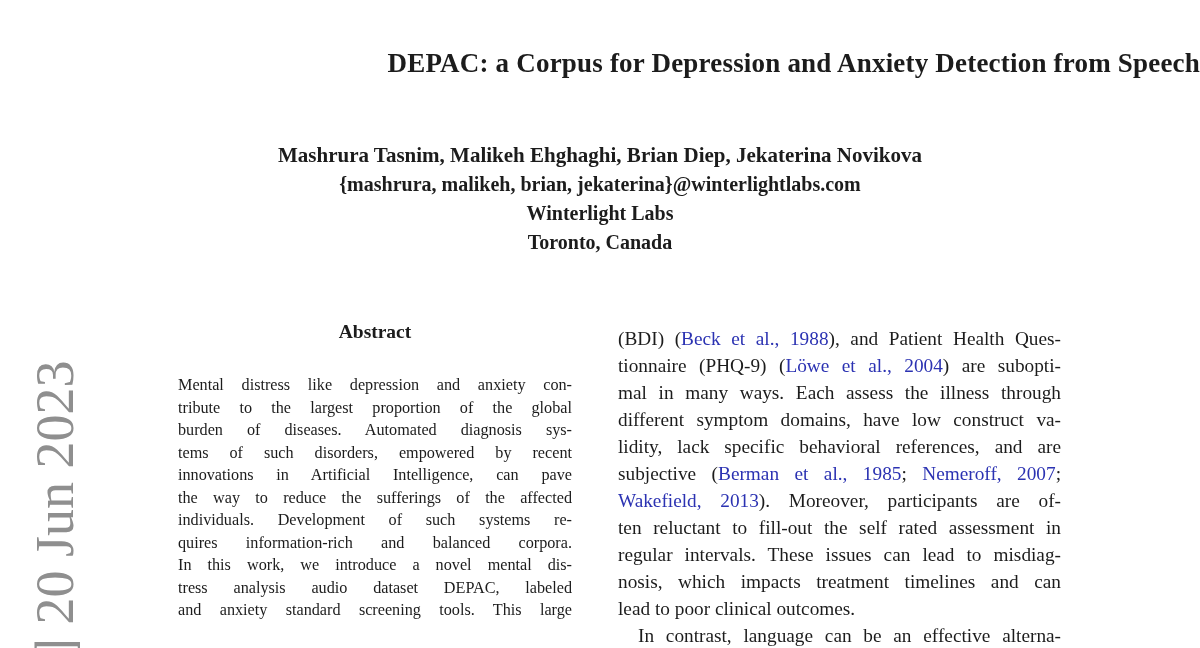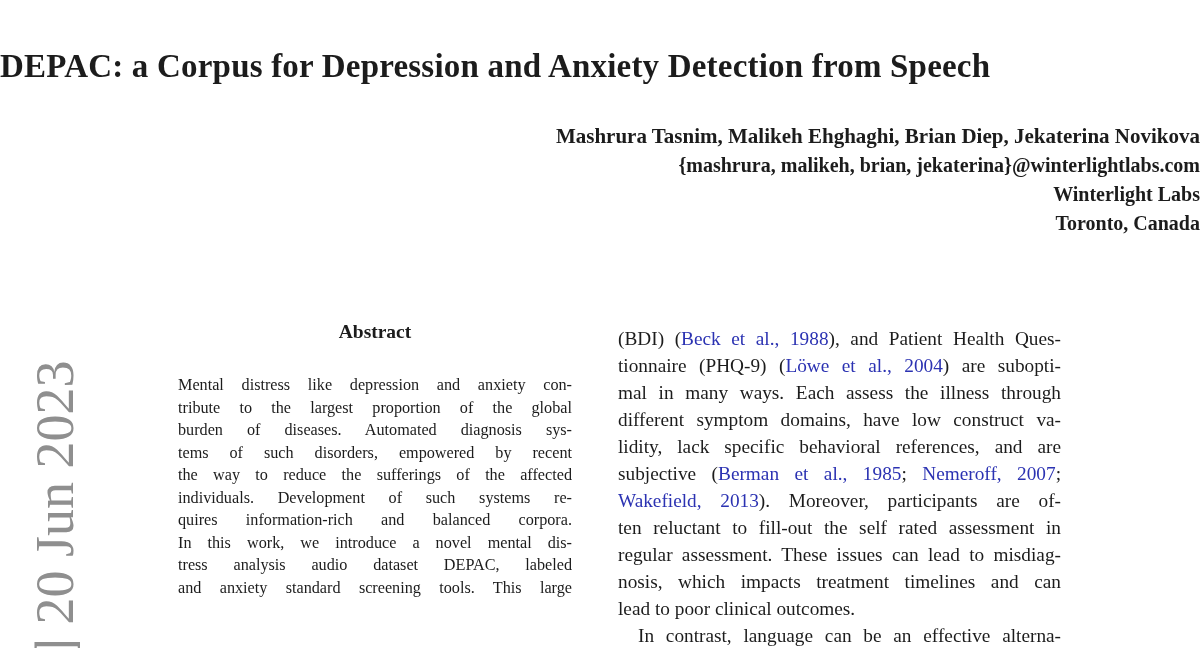--- a/index.html
+++ b/index.html
@@ -6,27 +6,27 @@
   .page{
     position:relative;
     width:1200px;height:648px;
     background:#ffffff;
     overflow:hidden;
     font-family:"Liberation Serif","DejaVu Serif",serif;
     color:var(--text,#1c1c1c);
   }
   .title{
     position:absolute;top:48px;left:0;right:0;
-    text-align:left;
-    font-size:33px;font-weight:bold;
+    text-align:right;
+    font-size:27px;font-weight:bold;
     letter-spacing:0.2px;
   }
   .authorblock{
-    position:absolute;top:122px;left:0;right:0;
-    text-align:right;
+    position:absolute;top:141px;left:0;right:0;
+    text-align:center;
   }
   .authorblock .authors{
     font-size:21px;font-weight:bold;line-height:29px;
   }
   .authorblock .affline{
     font-size:20px;font-weight:bold;line-height:29px;
   }
   .abs-heading{
     position:absolute;top:321px;left:178px;width:394px;
     text-align:center;font-size:19.5px;font-weight:bold;
@@ -82,36 +82,37 @@
     <div class="affline">Toronto, Canada</div>
   </div>
 
   <div class="abs-heading">Abstract</div>
 
   <div class="abs-body">
     <div class="line">Mental distress like depression and anxiety con-</div>
     <div class="line">tribute to the largest proportion of the global</div>
     <div class="line">burden of diseases. Automated diagnosis sys-</div>
     <div class="line">tems of such disorders, empowered by recent</div>
+    <div class="line">innovations in Artificial Intelligence, can pave</div>
     <div class="line">the way to reduce the sufferings of the affected</div>
     <div class="line">individuals. Development of such systems re-</div>
     <div class="line">quires information-rich and balanced corpora.</div>
     <div class="line">In this work, we introduce a novel mental dis-</div>
     <div class="line">tress analysis audio dataset DEPAC, labeled</div>
     <div class="line">and anxiety standard screening tools. This large</div>
   </div>
 
   <div class="body-col">
     <div class="line"><span class="plain">(BDI) (</span><span class="cite">Beck et al., 1988</span><span class="plain">), and Patient Health Ques-</span></div>
     <div class="line"><span class="plain">tionnaire (PHQ-9) (</span><span class="cite">Löwe et al., 2004</span><span class="plain">) are subopti-</span></div>
     <div class="line"><span class="plain">mal in many ways. Each assess the illness through</span></div>
     <div class="line"><span class="plain">different symptom domains, have low construct va-</span></div>
     <div class="line"><span class="plain">lidity, lack specific behavioral references, and are</span></div>
     <div class="line"><span class="plain">subjective (</span><span class="cite">Berman et al., 1985</span><span class="plain">; </span><span class="cite">Nemeroff, 2007</span><span class="plain">;</span></div>
     <div class="line"><span class="cite">Wakefield, 2013</span><span class="plain">). Moreover, participants are of-</span></div>
     <div class="line"><span class="plain">ten reluctant to fill-out the self rated assessment in</span></div>
-    <div class="line"><span class="plain">regular assessment. These issues can lead to misdiag-</span></div>
+    <div class="line"><span class="plain">regular intervals. These issues can lead to misdiag-</span></div>
     <div class="line"><span class="plain">nosis, which impacts treatment timelines and can</span></div>
     <div class="line para-end"><span class="plain">lead to poor clinical outcomes.</span></div>
     <div class="line para-start"><span class="plain">In contrast, language can be an effective alterna-</span></div>
   </div>
 
 </div>
 
 </body></html>

